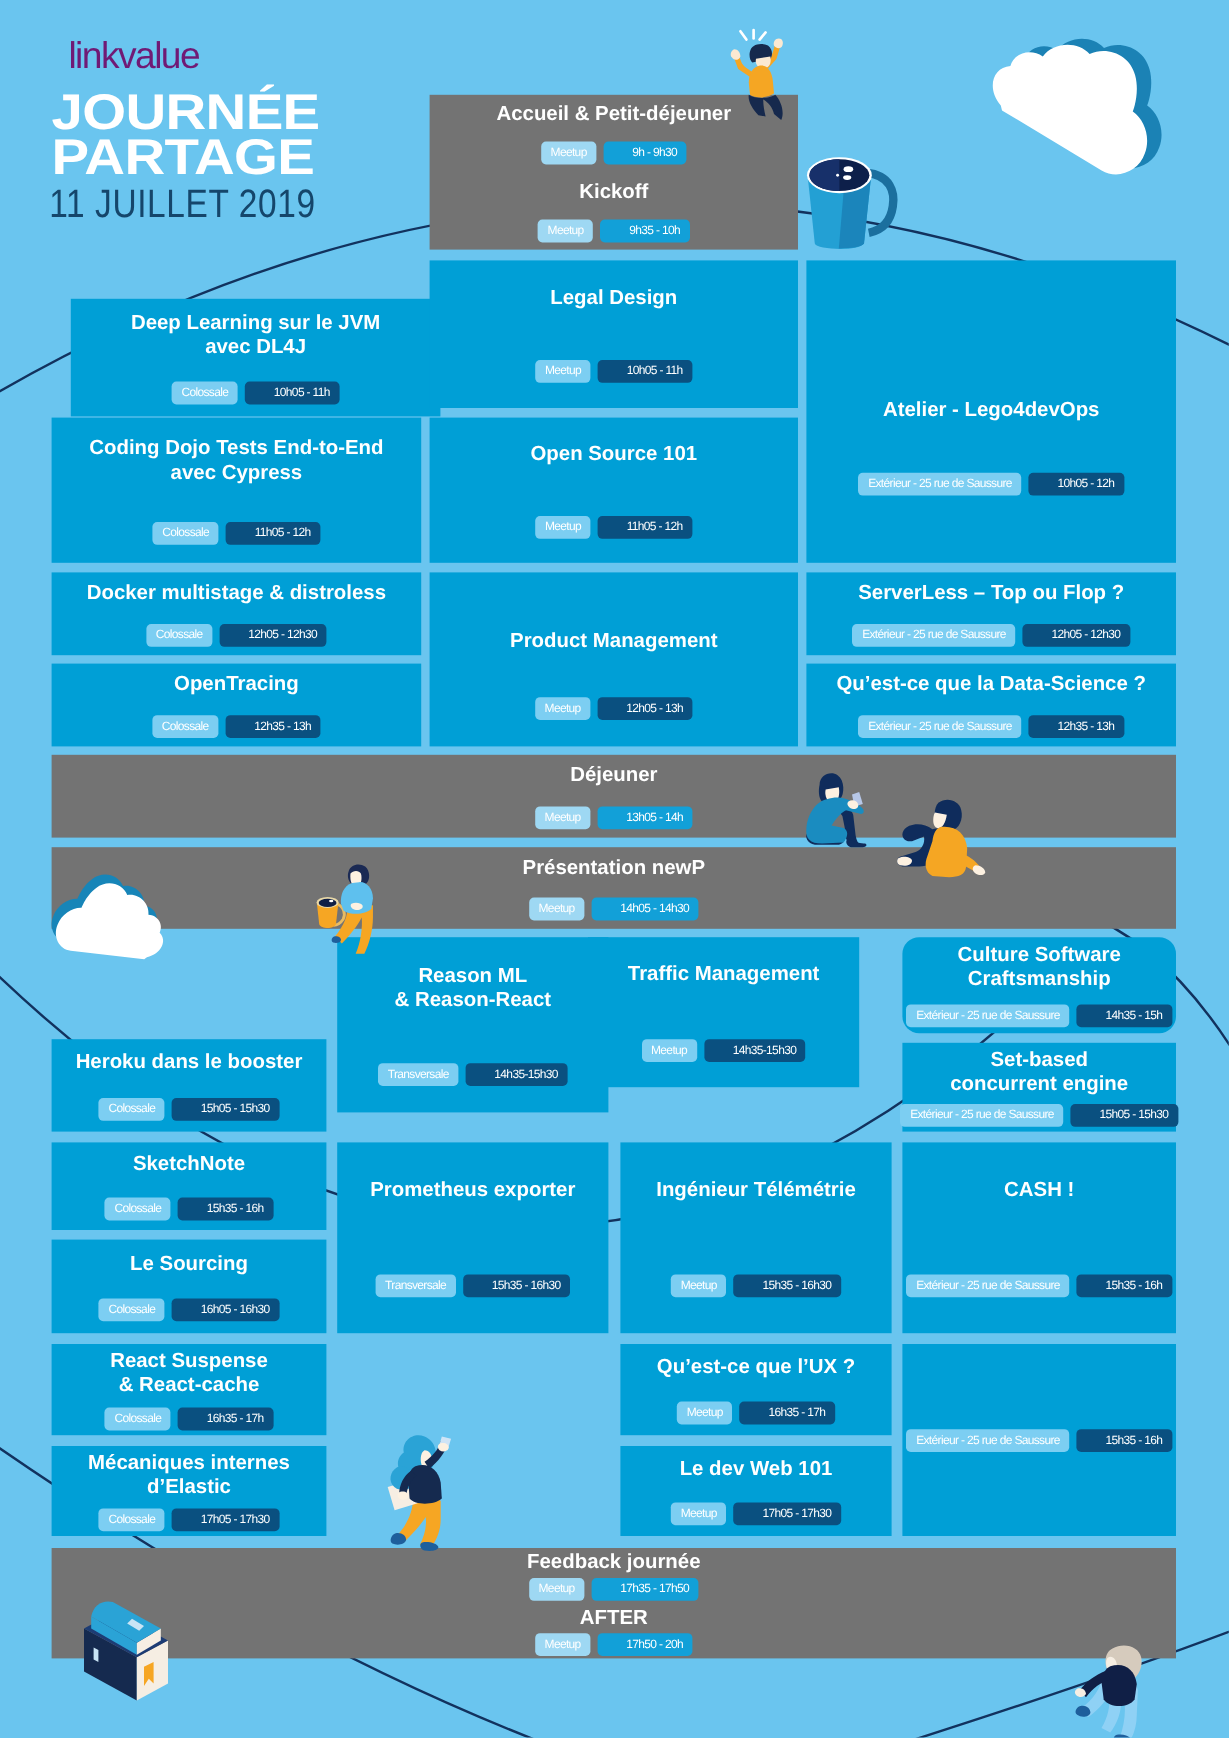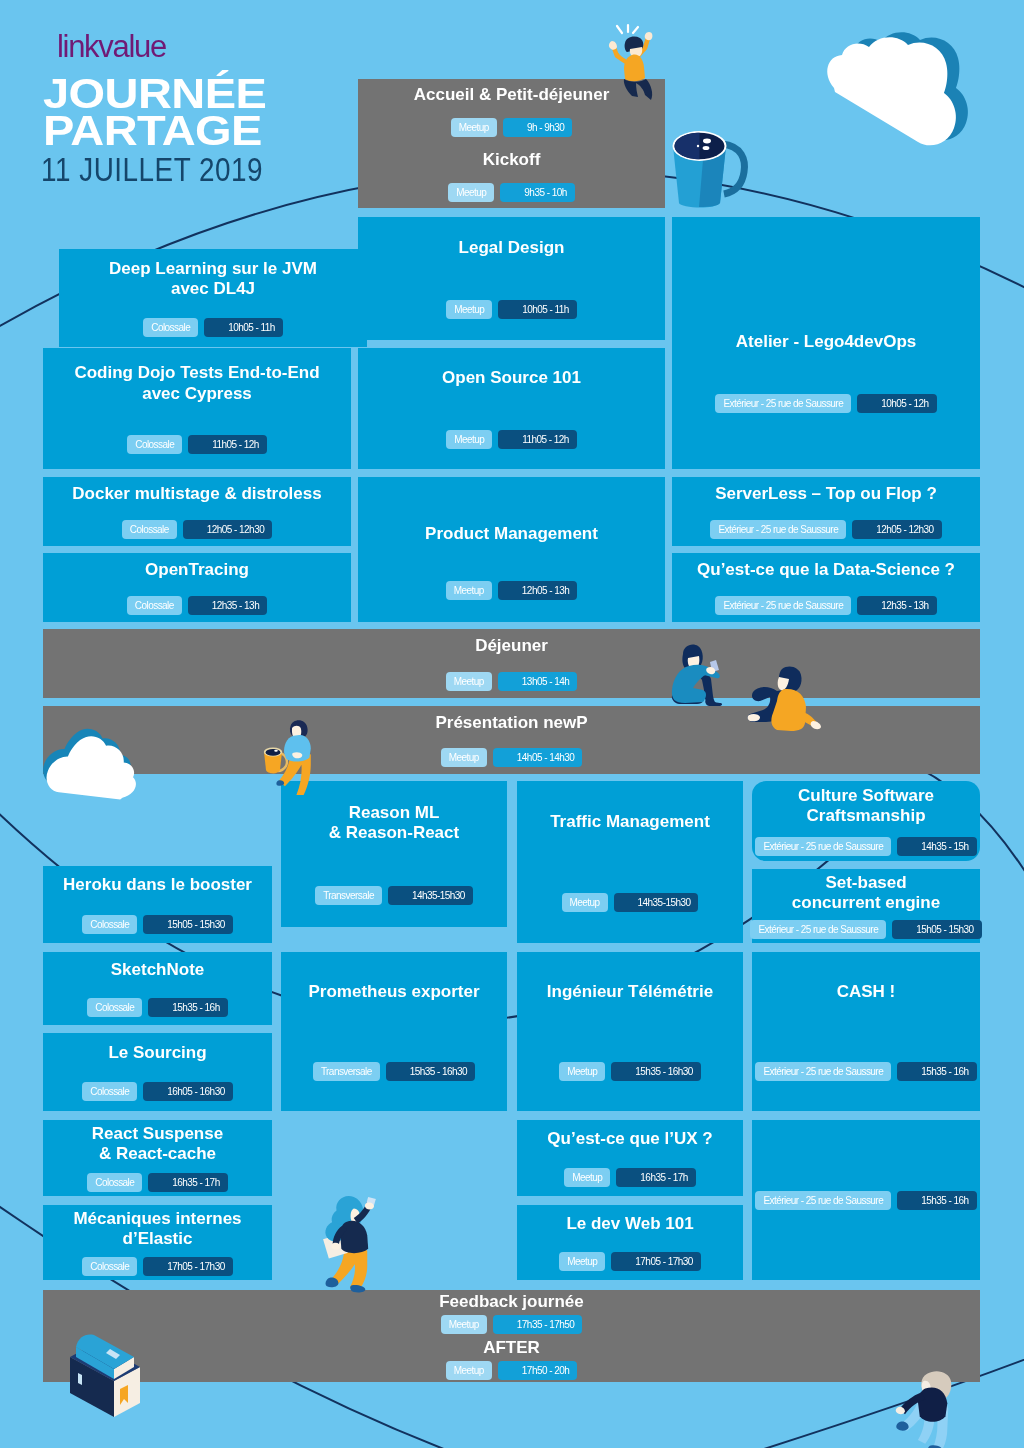--- a/index.html
+++ b/index.html
@@ -178,21 +178,21 @@
       </div>
       <div class="card" style="left: 281px; top: 781px; width: 226px; height: 146px;">
         <div class="block">
           <div class="ctitle">Reason ML<br>&amp; Reason-React</div>
           <div class="badges">
             <span class="badge room">Transversale</span>
             <span class="badge time">14h35-15h30</span>
           </div>
         </div>
       </div>
-      <div class="card" style="left: 517px; top: 781px; width: 226px; height: 162px; align-items: flex-end;">
+      <div class="card" style="left: 490px; top: 781px; width: 226px; height: 125px; align-items: flex-end;">
         <div class="block">
           <div class="ctitle">Traffic Management</div>
           <div class="badges">
             <span class="badge room">Meetup</span>
             <span class="badge time">14h35-15h30</span>
           </div>
         </div>
       </div>
       <div class="card" style="left: 752px; top: 781px; width: 228px; height: 80px; border-radius: 14px;">
         <div class="block">

